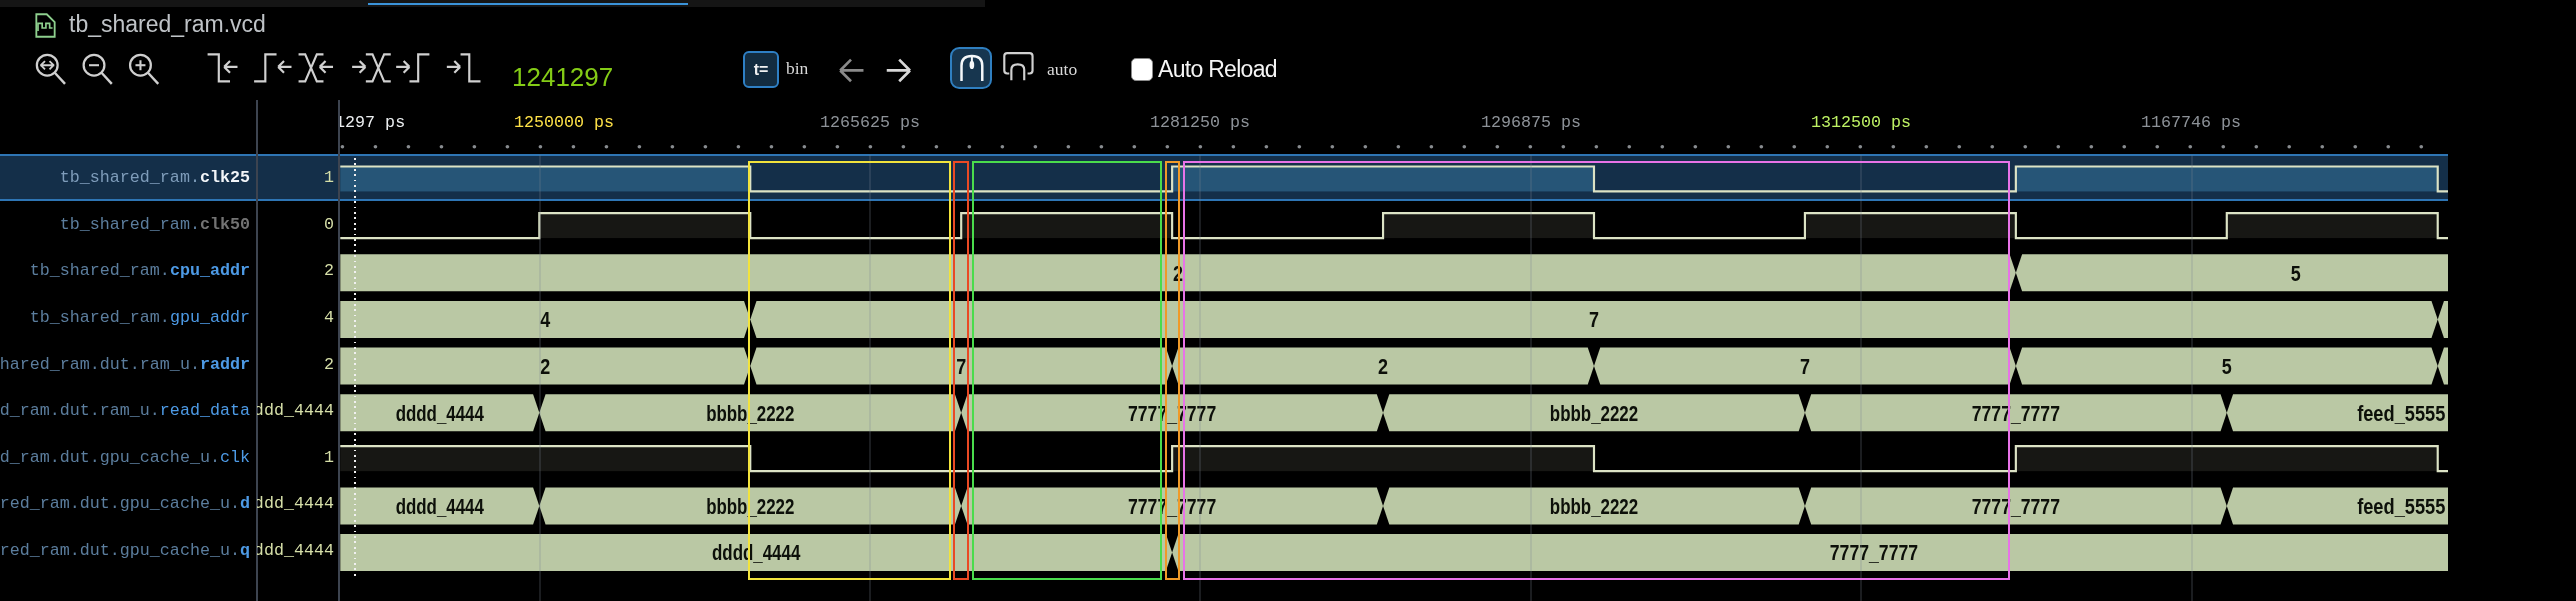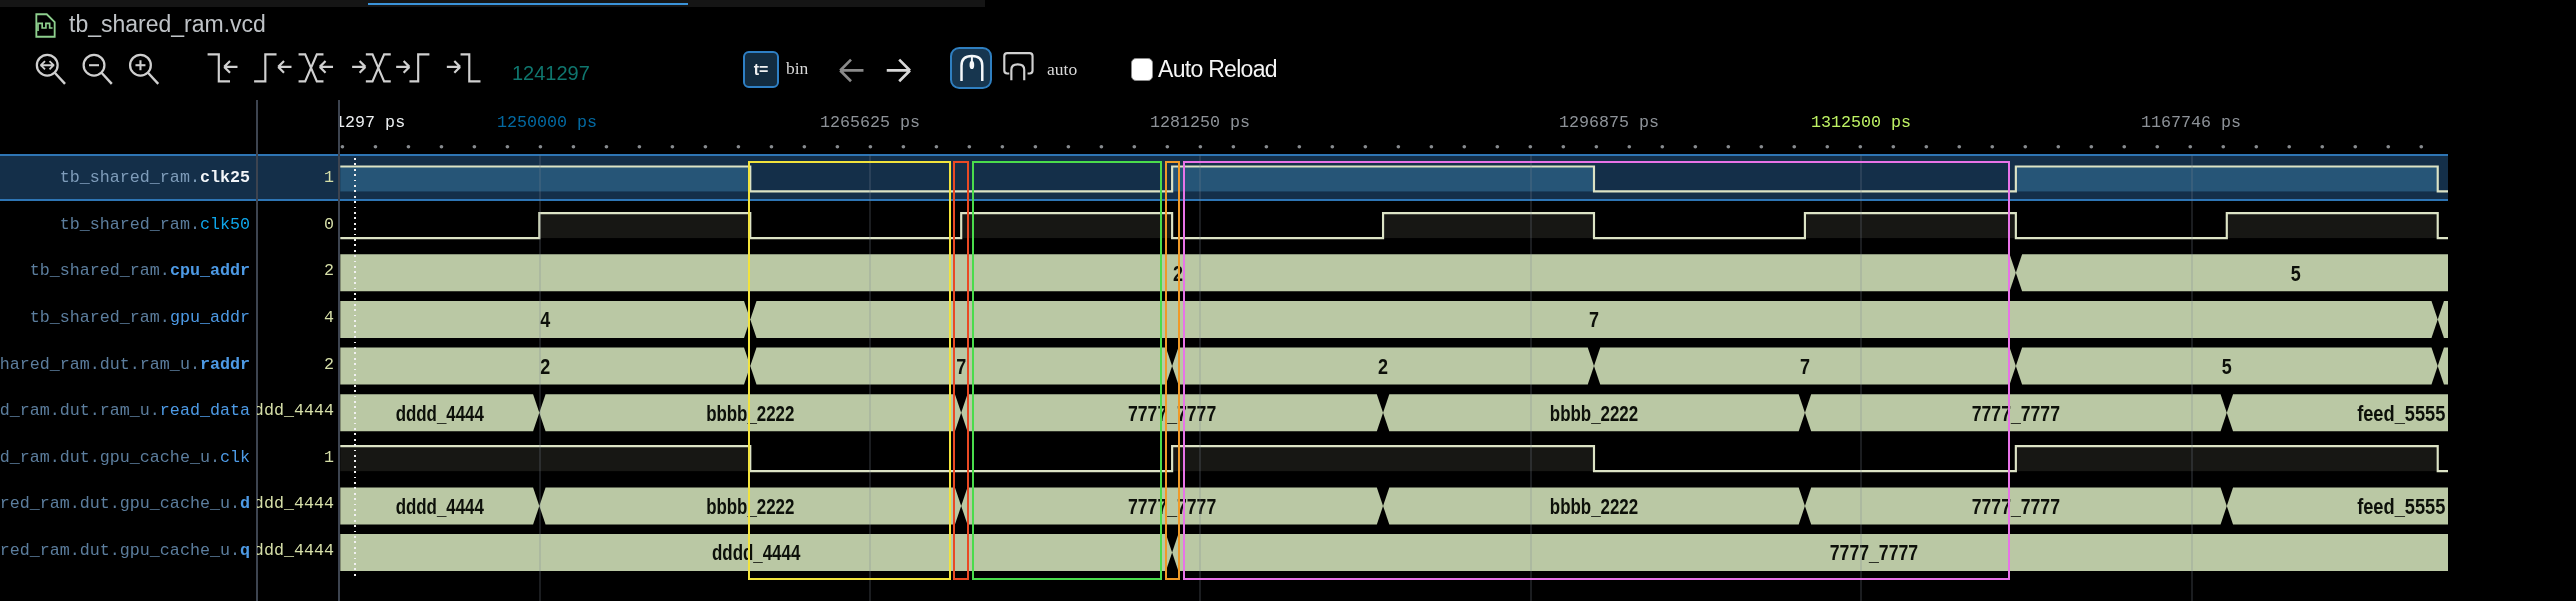--- a/index.html
+++ b/index.html
@@ -9,21 +9,21 @@
 
   <div style="position:absolute;left:0;top:0;width:985px;height:6.7px;background:#151515"></div>
   <div style="position:absolute;left:368px;top:2.5px;width:320px;height:2.9px;background:#3b93d8"></div>
 
   <svg style="position:absolute;left:35px;top:12.5px" width="21" height="25" viewBox="0 0 25 30">
       <path d="M 1.5,1.5 H 14 L 23.5,11 V 28.5 H 1.5 Z" stroke="#8ed08e" stroke-width="2.2" fill="none"></path>
       <path d="M 3.5,21.5 V 12.5 H 8.5 V 18 H 13 V 12.5 H 17.5 V 18 H 21" stroke="#8ed08e" stroke-width="2" fill="none"></path>
     </svg>
   <div style="position:absolute;left:69px;top:10.8px;font-size:23px;color:#bfc3c7">tb_shared_ram.vcd</div>
 
-  <div style="position:absolute;left:512px;top:62px;font-size:20px;color:#0f766e">1241297</div>
+  <div style="position:absolute;left:512px;top:62px;font-size:26px;color:#84cc16">1241297</div>
   <div style="position:absolute;left:743px;top:51px;width:36px;height:37px;background:#132c40;border:2.3px solid #2e7fc4;border-radius:5.8px;display:flex;align-items:center;justify-content:center;color:#f0f0f0;font-size:16px;font-weight:600">t=</div>
   <div style="position:absolute;left:786px;top:58px;font:17.5px 'Liberation Serif',serif;color:#d8d8d8">bin</div>
   <div style="position:absolute;left:950px;top:47px;width:42px;height:42px;background:#17364f;border:2.5px solid #2f7fc0;border-radius:9.2px"></div>
   <div style="position:absolute;left:1047px;top:59px;font:17.5px 'Liberation Serif',serif;color:#d8d8d8">auto</div>
   <div style="position:absolute;left:1131px;top:58px;width:21.6px;height:23px;background:#ffffff;border:1.7px solid #8a8a8a;border-radius:5px"></div>
   <div style="position:absolute;left:1158px;top:56px;font-size:23px;letter-spacing:-0.7px;color:#f5f5f5">Auto Reload</div>
   <svg style="position:absolute;left:0;top:0" width="2576" height="108" viewBox="0 0 3094 130">
       <circle cx="53.5" cy="78.5" r="12.5" stroke="#cfcfcf" stroke-width="2.7" fill="none"></circle>
       <line x1="62.3" y1="87.3" x2="74.9" y2="100.9" stroke="#cfcfcf" stroke-width="2.9"></line>
       <path d="M 45,78.5 H 62 M 45.8,78.5 l 5,-5 M 45.8,78.5 l 5,5 M 61.2,78.5 l -5,-5 M 61.2,78.5 l -5,5" stroke="#cfcfcf" stroke-width="2.2" fill="none"></path>
@@ -128,24 +128,24 @@
   </svg>
 
 <div style="position:absolute;left:539px;top:155px;width:1.7px;height:446px;background:rgba(125,132,145,0.22)"></div>
 <div style="position:absolute;left:869px;top:155px;width:1.7px;height:446px;background:rgba(125,132,145,0.22)"></div>
 <div style="position:absolute;left:1199px;top:155px;width:1.7px;height:446px;background:rgba(125,132,145,0.22)"></div>
 <div style="position:absolute;left:1530px;top:155px;width:1.7px;height:446px;background:rgba(125,132,145,0.22)"></div>
 <div style="position:absolute;left:1860px;top:155px;width:1.7px;height:446px;background:rgba(125,132,145,0.22)"></div>
 <div style="position:absolute;left:2191px;top:155px;width:1.7px;height:446px;background:rgba(125,132,145,0.22)"></div>
 <div style="position:absolute;left:2521px;top:155px;width:1.7px;height:446px;background:rgba(125,132,145,0.22)"></div>
 
-<div style="position:absolute;left:547px;top:113px;transform:translateX(-50%);font:16.7px 'Liberation Mono',monospace;color:#0369a1;white-space:nowrap">1250000 ps</div>
+<div style="position:absolute;left:564px;top:113px;transform:translateX(-50%);font:16.7px 'Liberation Mono',monospace;color:#fde047;white-space:nowrap">1250000 ps</div>
 <div style="position:absolute;left:870px;top:113px;transform:translateX(-50%);font:16.7px 'Liberation Mono',monospace;color:#8d9298;white-space:nowrap">1265625 ps</div>
 <div style="position:absolute;left:1200px;top:113px;transform:translateX(-50%);font:16.7px 'Liberation Mono',monospace;color:#8d9298;white-space:nowrap">1281250 ps</div>
-<div style="position:absolute;left:1609px;top:113px;transform:translateX(-50%);font:16.7px 'Liberation Mono',monospace;color:#8d9298;white-space:nowrap">1296875 ps</div>
+<div style="position:absolute;left:1531px;top:113px;transform:translateX(-50%);font:16.7px 'Liberation Mono',monospace;color:#8d9298;white-space:nowrap">1296875 ps</div>
 <div style="position:absolute;left:1861px;top:113px;transform:translateX(-50%);font:16.7px 'Liberation Mono',monospace;color:#bef264;white-space:nowrap">1312500 ps</div>
 <div style="position:absolute;left:2191px;top:113px;transform:translateX(-50%);font:16.7px 'Liberation Mono',monospace;color:#8d9298;white-space:nowrap">1167746 ps</div>
 <div style="position:absolute;left:2522px;top:113px;transform:translateX(-50%);font:16.7px 'Liberation Mono',monospace;color:#8d9298;white-space:nowrap">1343750 ps</div>
 <div style="position:absolute;left:339px;top:113px;width:108px;height:20px;overflow:hidden">
       <div style="position:absolute;left:-34px;top:0;font:16.7px 'Liberation Mono',monospace;color:#eceff1;white-space:nowrap">1241297 ps</div>
     </div>
 <svg style="position:absolute;left:0;top:0" width="2576" height="158" viewBox="0 0 3094 190">
       <circle cx="409.9" cy="176.5" r="2.2" fill="#888c90"></circle>
       <circle cx="449.6" cy="176.5" r="2.2" fill="#888c90"></circle>
       <circle cx="489.3" cy="176.5" r="2.2" fill="#888c90"></circle>
@@ -219,21 +219,21 @@
   <div style="position:absolute;left:256px;top:100px;width:1.7px;height:501px;background:#3d4450"></div>
   <div style="position:absolute;left:338px;top:100px;width:1.7px;height:501px;background:#3d4450"></div>
 
 <div style="position:absolute;left:0;top:154px;width:250px;height:47px;display:flex;align-items:center;justify-content:flex-end;overflow:hidden;white-space:nowrap;font:16.7px 'Liberation Mono',monospace">
       <span style="color:#7e9cba">tb_shared_ram.</span>
       <span style="color:#f2f5f8;font-weight:bold">clk25</span>
     </div>
 <div style="position:absolute;left:257px;top:154px;width:77px;height:47px;display:flex;align-items:center;justify-content:flex-end;overflow:hidden;white-space:nowrap;font:16.7px 'Liberation Mono',monospace;color:#d6dfa8">1</div>
 <div style="position:absolute;left:0;top:201px;width:250px;height:47px;display:flex;align-items:center;justify-content:flex-end;overflow:hidden;white-space:nowrap;font:16.7px 'Liberation Mono',monospace">
       <span style="color:#5b7d9d">tb_shared_ram.</span>
-      <span style="color:#0ea5e9;font-weight:normal">clk50</span>
+      <span style="color:#737373;font-weight:bold">clk50</span>
     </div>
 <div style="position:absolute;left:257px;top:201px;width:77px;height:47px;display:flex;align-items:center;justify-content:flex-end;overflow:hidden;white-space:nowrap;font:16.7px 'Liberation Mono',monospace;color:#d6dfa8">0</div>
 <div style="position:absolute;left:0;top:247px;width:250px;height:47px;display:flex;align-items:center;justify-content:flex-end;overflow:hidden;white-space:nowrap;font:16.7px 'Liberation Mono',monospace">
       <span style="color:#5b7d9d">tb_shared_ram.</span>
       <span style="color:#4d9ae5;font-weight:bold">cpu_addr</span>
     </div>
 <div style="position:absolute;left:257px;top:247px;width:77px;height:47px;display:flex;align-items:center;justify-content:flex-end;overflow:hidden;white-space:nowrap;font:16.7px 'Liberation Mono',monospace;color:#d6dfa8">2</div>
 <div style="position:absolute;left:0;top:294px;width:250px;height:47px;display:flex;align-items:center;justify-content:flex-end;overflow:hidden;white-space:nowrap;font:16.7px 'Liberation Mono',monospace">
       <span style="color:#5b7d9d">tb_shared_ram.</span>
       <span style="color:#4d9ae5;font-weight:normal">gpu_addr</span>

